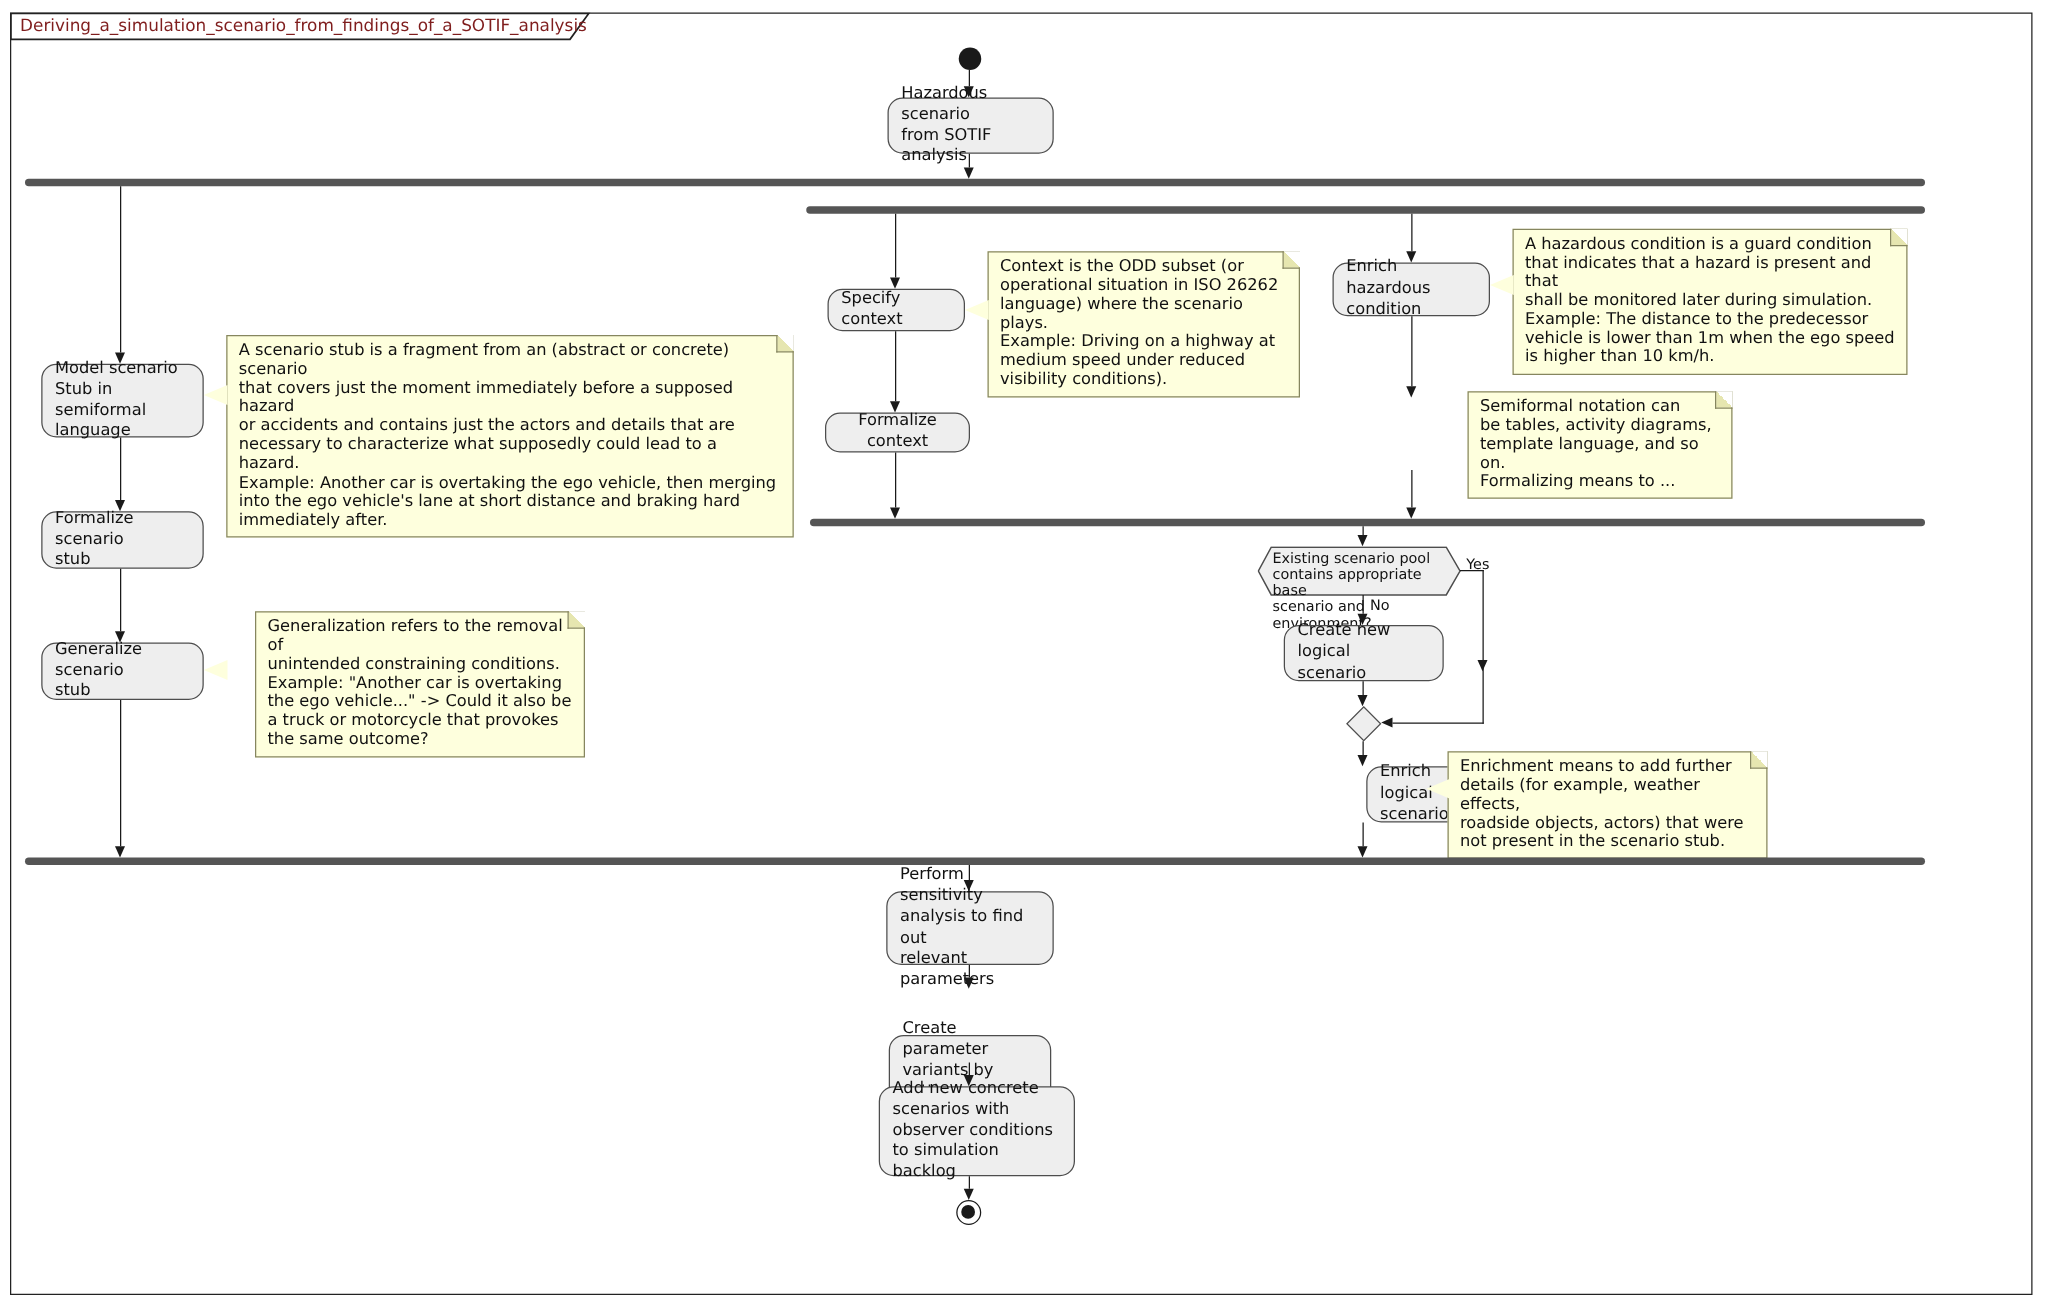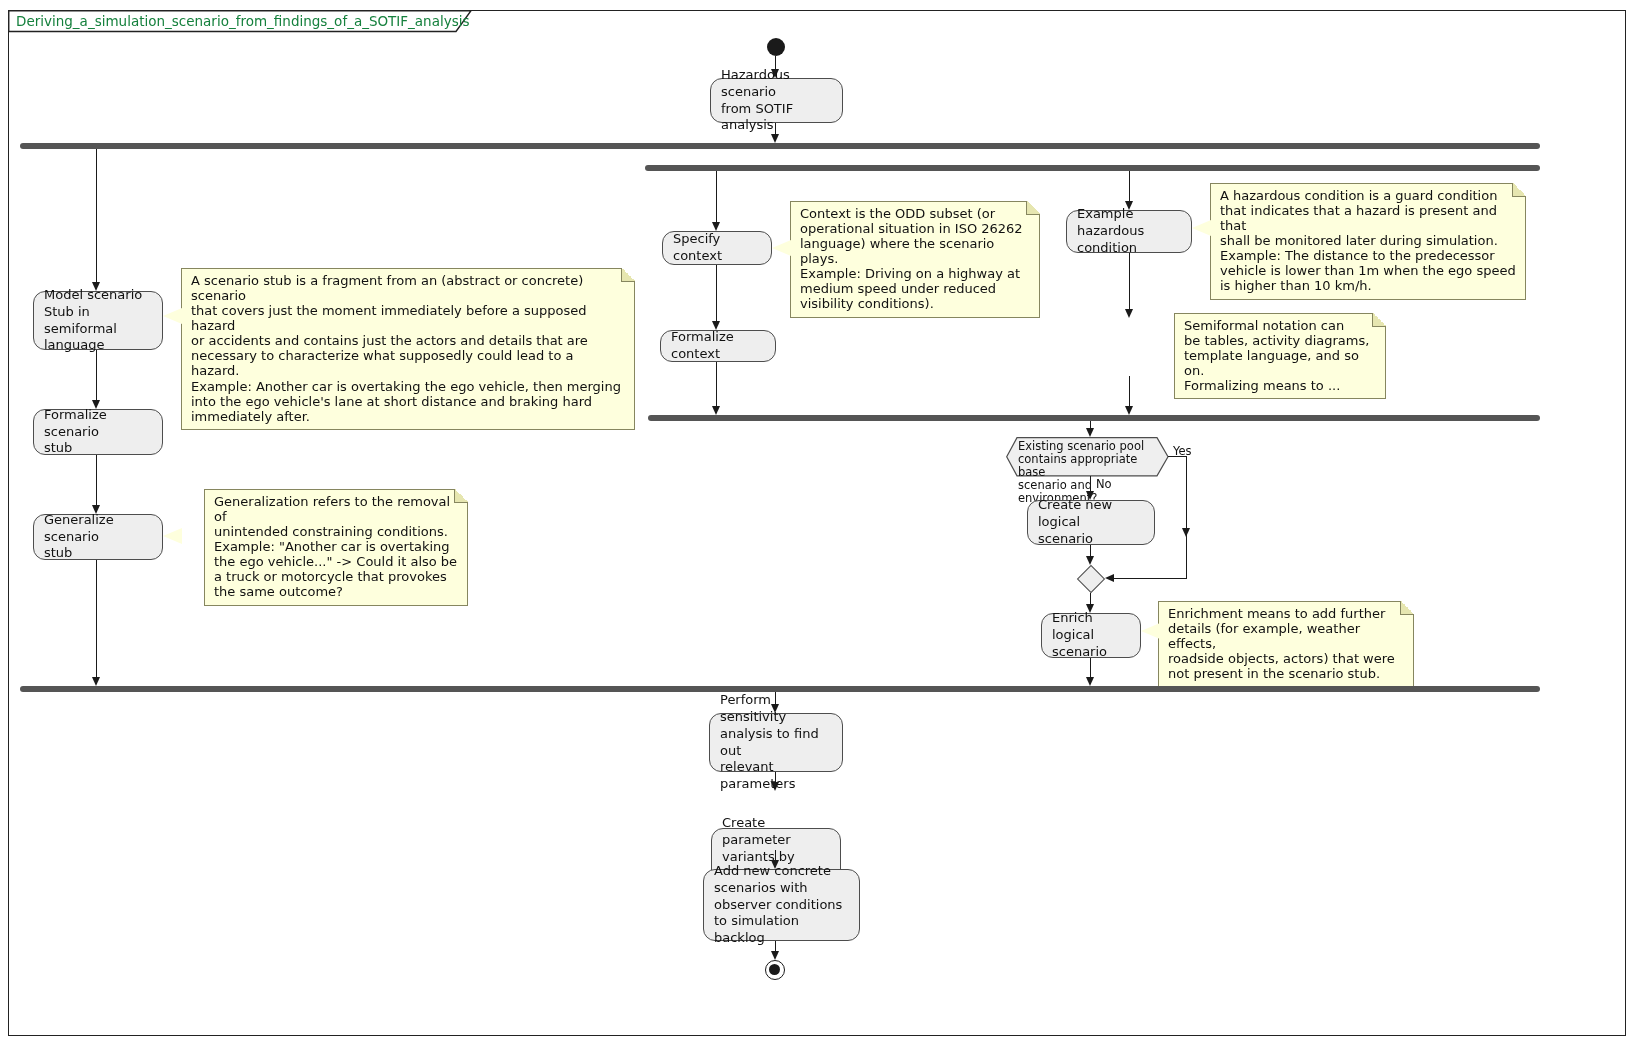--- a/index.html
+++ b/index.html
@@ -2,21 +2,21 @@
 <html style="--activity-fill: #eeeeee; --activity-border: #4d4d4d; --note-fill: #feffdd; --note-border: #86865f; --bar: #555555; --line: #1a1a1a;"><head>
 <meta charset="utf-8">
 <style>
   html,body{margin:0;padding:0;background:#fff;}
   .canvas{
     position:relative;width:1636px;height:1046px;background:#fff;
     font-family:"DejaVu Sans","Liberation Sans",sans-serif;color:#111;
     overflow:hidden;
   }
   .frame{position:absolute;border:1.5px solid #222;background:transparent;}
-  .frame-tab-text{position:absolute;font-size:13.5px;color:#15803d;white-space:nowrap;}
+  .frame-tab-text{position:absolute;font-size:13.5px;color:#7f1d1d;white-space:nowrap;}
   .activity{
     position:absolute;display:flex;align-items:center;
     background:var(--activity-fill,#eee);
     border:1.2px solid var(--activity-border,#4d4d4d);
     border-radius:12px;font-size:13px;line-height:1.3;
     padding:2px 10px;white-space:pre-line;box-sizing:border-box;
   }
   .note{
     position:absolute;background:var(--note-fill,#feffdd);
     border:1px solid var(--note-border,#86865f);
@@ -125,28 +125,28 @@
   <div class="note" style="left:790px;top:201px;width:250px;">Context is the ODD subset (or
 operational situation in ISO 26262
 language) where the scenario plays.
 Example: Driving on a highway at
 medium speed under reduced
 visibility conditions).<div class="fold"></div></div>
   <div class="ptr-left" style="left:772px;top:240px;"></div>
 
   <div class="vline" style="left:716px;top:265px;height:56px;"></div>
   <div class="ah-down" style="left:712px;top:321px;"></div>
-  <div class="activity" style="left:660px;top:330px;width:116px;height:32px;">Formalize context</div>
+  <div class="activity" style="left:660px;top:330px;width:116px;height:32px;text-align:center;">Formalize context</div>
 
   <div class="vline" style="left:716px;top:362px;height:44px;"></div>
   <div class="ah-down" style="left:712px;top:406px;"></div>
 
   <div class="vline" style="left:1129px;top:171px;height:30px;"></div>
   <div class="ah-down" style="left:1125px;top:201px;"></div>
-  <div class="activity" style="left:1066px;top:210px;width:126px;height:43px;">Example hazardous
+  <div class="activity" style="left:1066px;top:210px;width:126px;height:43px;">Enrich hazardous
 condition</div>
 
   <div class="note" style="left:1210px;top:183px;width:316px;">A hazardous condition is a guard condition
 that indicates that a hazard is present and that
 shall be monitored later during simulation.
 Example: The distance to the predecessor
 vehicle is lower than 1m when the ego speed
 is higher than 10 km/h.<div class="fold"></div></div>
   <div class="ptr-left" style="left:1192px;top:220px;"></div>
 
@@ -184,21 +184,21 @@
   <div class="ah-down" style="left:1086px;top:491px;"></div>
   <div class="activity" style="left:1027px;top:500px;width:128px;height:45px;">Create new logical
 scenario</div>
 
   <div class="vline" style="left:1090px;top:545px;height:11px;"></div>
   <div class="ah-down" style="left:1086px;top:556px;"></div>
   <div class="diamond" style="left:1081px;top:569px;"></div>
 
   <div class="vline" style="left:1090px;top:593px;height:11px;"></div>
   <div class="ah-down" style="left:1086px;top:604px;"></div>
-  <div class="activity" style="left:1041px;top:613px;width:100px;height:45px;">Enrich logical
+  <div class="activity" style="left:1093px;top:613px;width:100px;height:45px;">Enrich logical
 scenario</div>
 
   <div class="note" style="left:1158px;top:601px;width:256px;">Enrichment means to add further
 details (for example, weather effects,
 roadside objects, actors) that were
 not present in the scenario stub.<div class="fold"></div></div>
   <div class="ptr-left" style="left:1141px;top:623px;"></div>
 
   <div class="vline" style="left:1090px;top:658px;height:19px;"></div>
   <div class="ah-down" style="left:1086px;top:677px;"></div>

